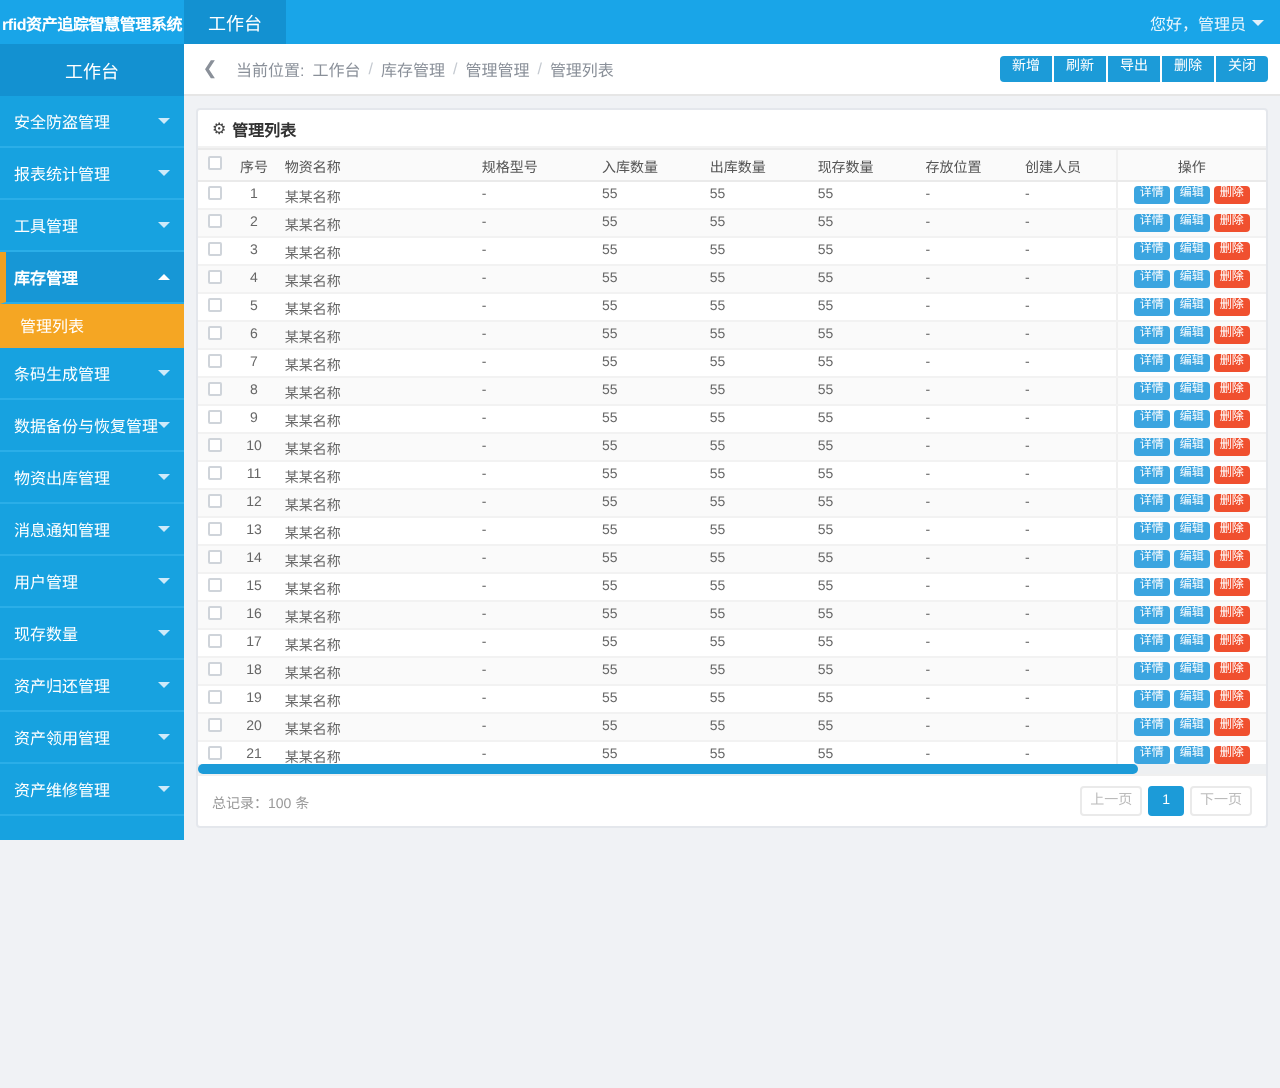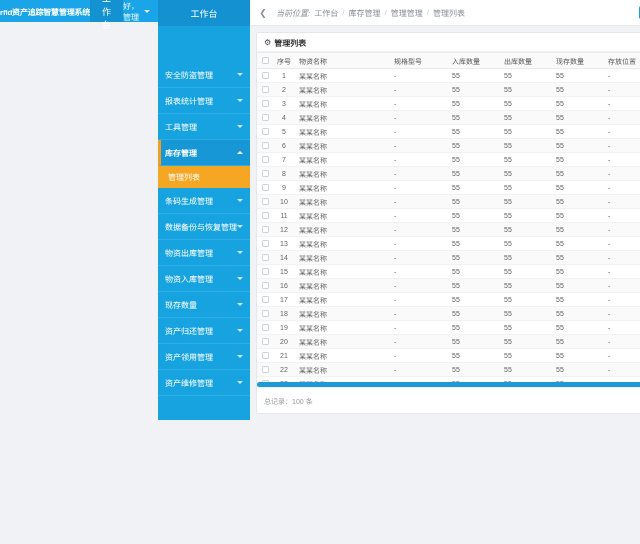--- a/index.html
+++ b/index.html
@@ -2,21 +2,21 @@
 <html lang="zh-CN"><head>
 <meta charset="utf-8">
 <style>
   * { box-sizing: border-box; margin: 0; padding: 0; }
   html, body {
     width: 640px; height: 544px;
     font-family: "Liberation Sans", "DejaVu Sans", sans-serif;
     background: #f0f2f5;
     overflow: hidden;
   }
-  .app { width: 640px; height: 420px; display: flex; flex-direction: row; }
+  .app { width: 640px; height: 420px; display: flex; flex-direction: column; }
 
   
   .topbar {
     height: 22px; background: #19A5E8; display: flex; align-items: stretch;
     flex: 0 0 22px; color: #fff; position: relative;
   }
   .brand {
     width: 92px; display: flex; align-items: center; justify-content: center;
     font-size: 8px; font-weight: bold; letter-spacing: -0.2px; color: #ffffff;
     white-space: nowrap;
@@ -42,21 +42,21 @@
 
   
   .sidebar {
     width: 92px; background: #17A2E0; flex: 0 0 92px;
     display: flex; flex-direction: column; overflow: hidden;
   }
   .side-header {
     height: 26px; background: #1391D1; color: #fff; font-size: 9px;
     display: flex; align-items: center; justify-content: center; flex: 0 0 26px;
   }
-  .side-scroll { flex: 1; overflow: hidden; margin-top: 36px; }
+  .side-scroll { flex: 1; overflow: hidden; }
   .menu-item {
     height: 26px; display: flex; align-items: center; padding: 0 7px;
     color: #ffffff; font-size: 8px; border-bottom: 1px solid #2BAEE8;
     position: relative; white-space: nowrap;
   }
   .menu-item .m-label { flex: 1; overflow: hidden; text-overflow: ellipsis; }
   .menu-item .chev {
     width: 0; height: 0; border-left: 3px solid transparent;
     border-right: 3px solid transparent; border-top: 3px solid #cdeafa;
   }
@@ -79,21 +79,21 @@
   .crumbbar {
     height: 26px; background: #ffffff; border-bottom: 1px solid #e6e6e6;
     display: flex; align-items: center; padding: 0 6px; flex: 0 0 26px; gap: 6px;
   }
   .collapse-btn {
     width: 14px; height: 14px; display: flex; align-items: center;
     justify-content: center; color: #8a9099; font-size: 9px; cursor: pointer;
   }
   .crumbs { font-size: 8px; color: #8a9099; display: flex; align-items: center; gap: 4px; white-space: nowrap; }
   .crumbs .sep { color: #c4c9d0; }
-  .crumbs .c-first { color: #8a9099; font-style: italic; }
+  .crumbs .c-first { color: #8a9099; }
   .crumb-actions { margin-left: auto; display: flex; gap: 1px; }
   .cbtn {
     background: #1C9BD8; color: #fff; font-size: 7px; padding: 2px 6px;
     border: none; line-height: 1.2; cursor: pointer; white-space: nowrap;
   }
   .cbtn:first-child { border-radius: 2px 0 0 2px; }
   .cbtn:last-child { border-radius: 0 2px 2px 0; }
 
   .content { flex: 1; padding: 6px; min-height: 0; display: flex; }
   .card {
@@ -221,21 +221,25 @@
         </div>
         <div class="menu-item">
           <span class="m-label">数据备份与恢复管理</span>
           <span class="chev"></span>
         </div>
         <div class="menu-item">
           <span class="m-label">物资出库管理</span>
           <span class="chev"></span>
         </div>
         <div class="menu-item">
-          <span class="m-label">物资入库管理</span>
+          <span class="m-label">消息通知管理</span>
+          <span class="chev"></span>
+        </div>
+        <div class="menu-item">
+          <span class="m-label">用户管理</span>
           <span class="chev"></span>
         </div>
         <div class="menu-item">
           <span class="m-label">现存数量</span>
           <span class="chev"></span>
         </div>
         <div class="menu-item">
           <span class="m-label">资产归还管理</span>
           <span class="chev"></span>
         </div>

